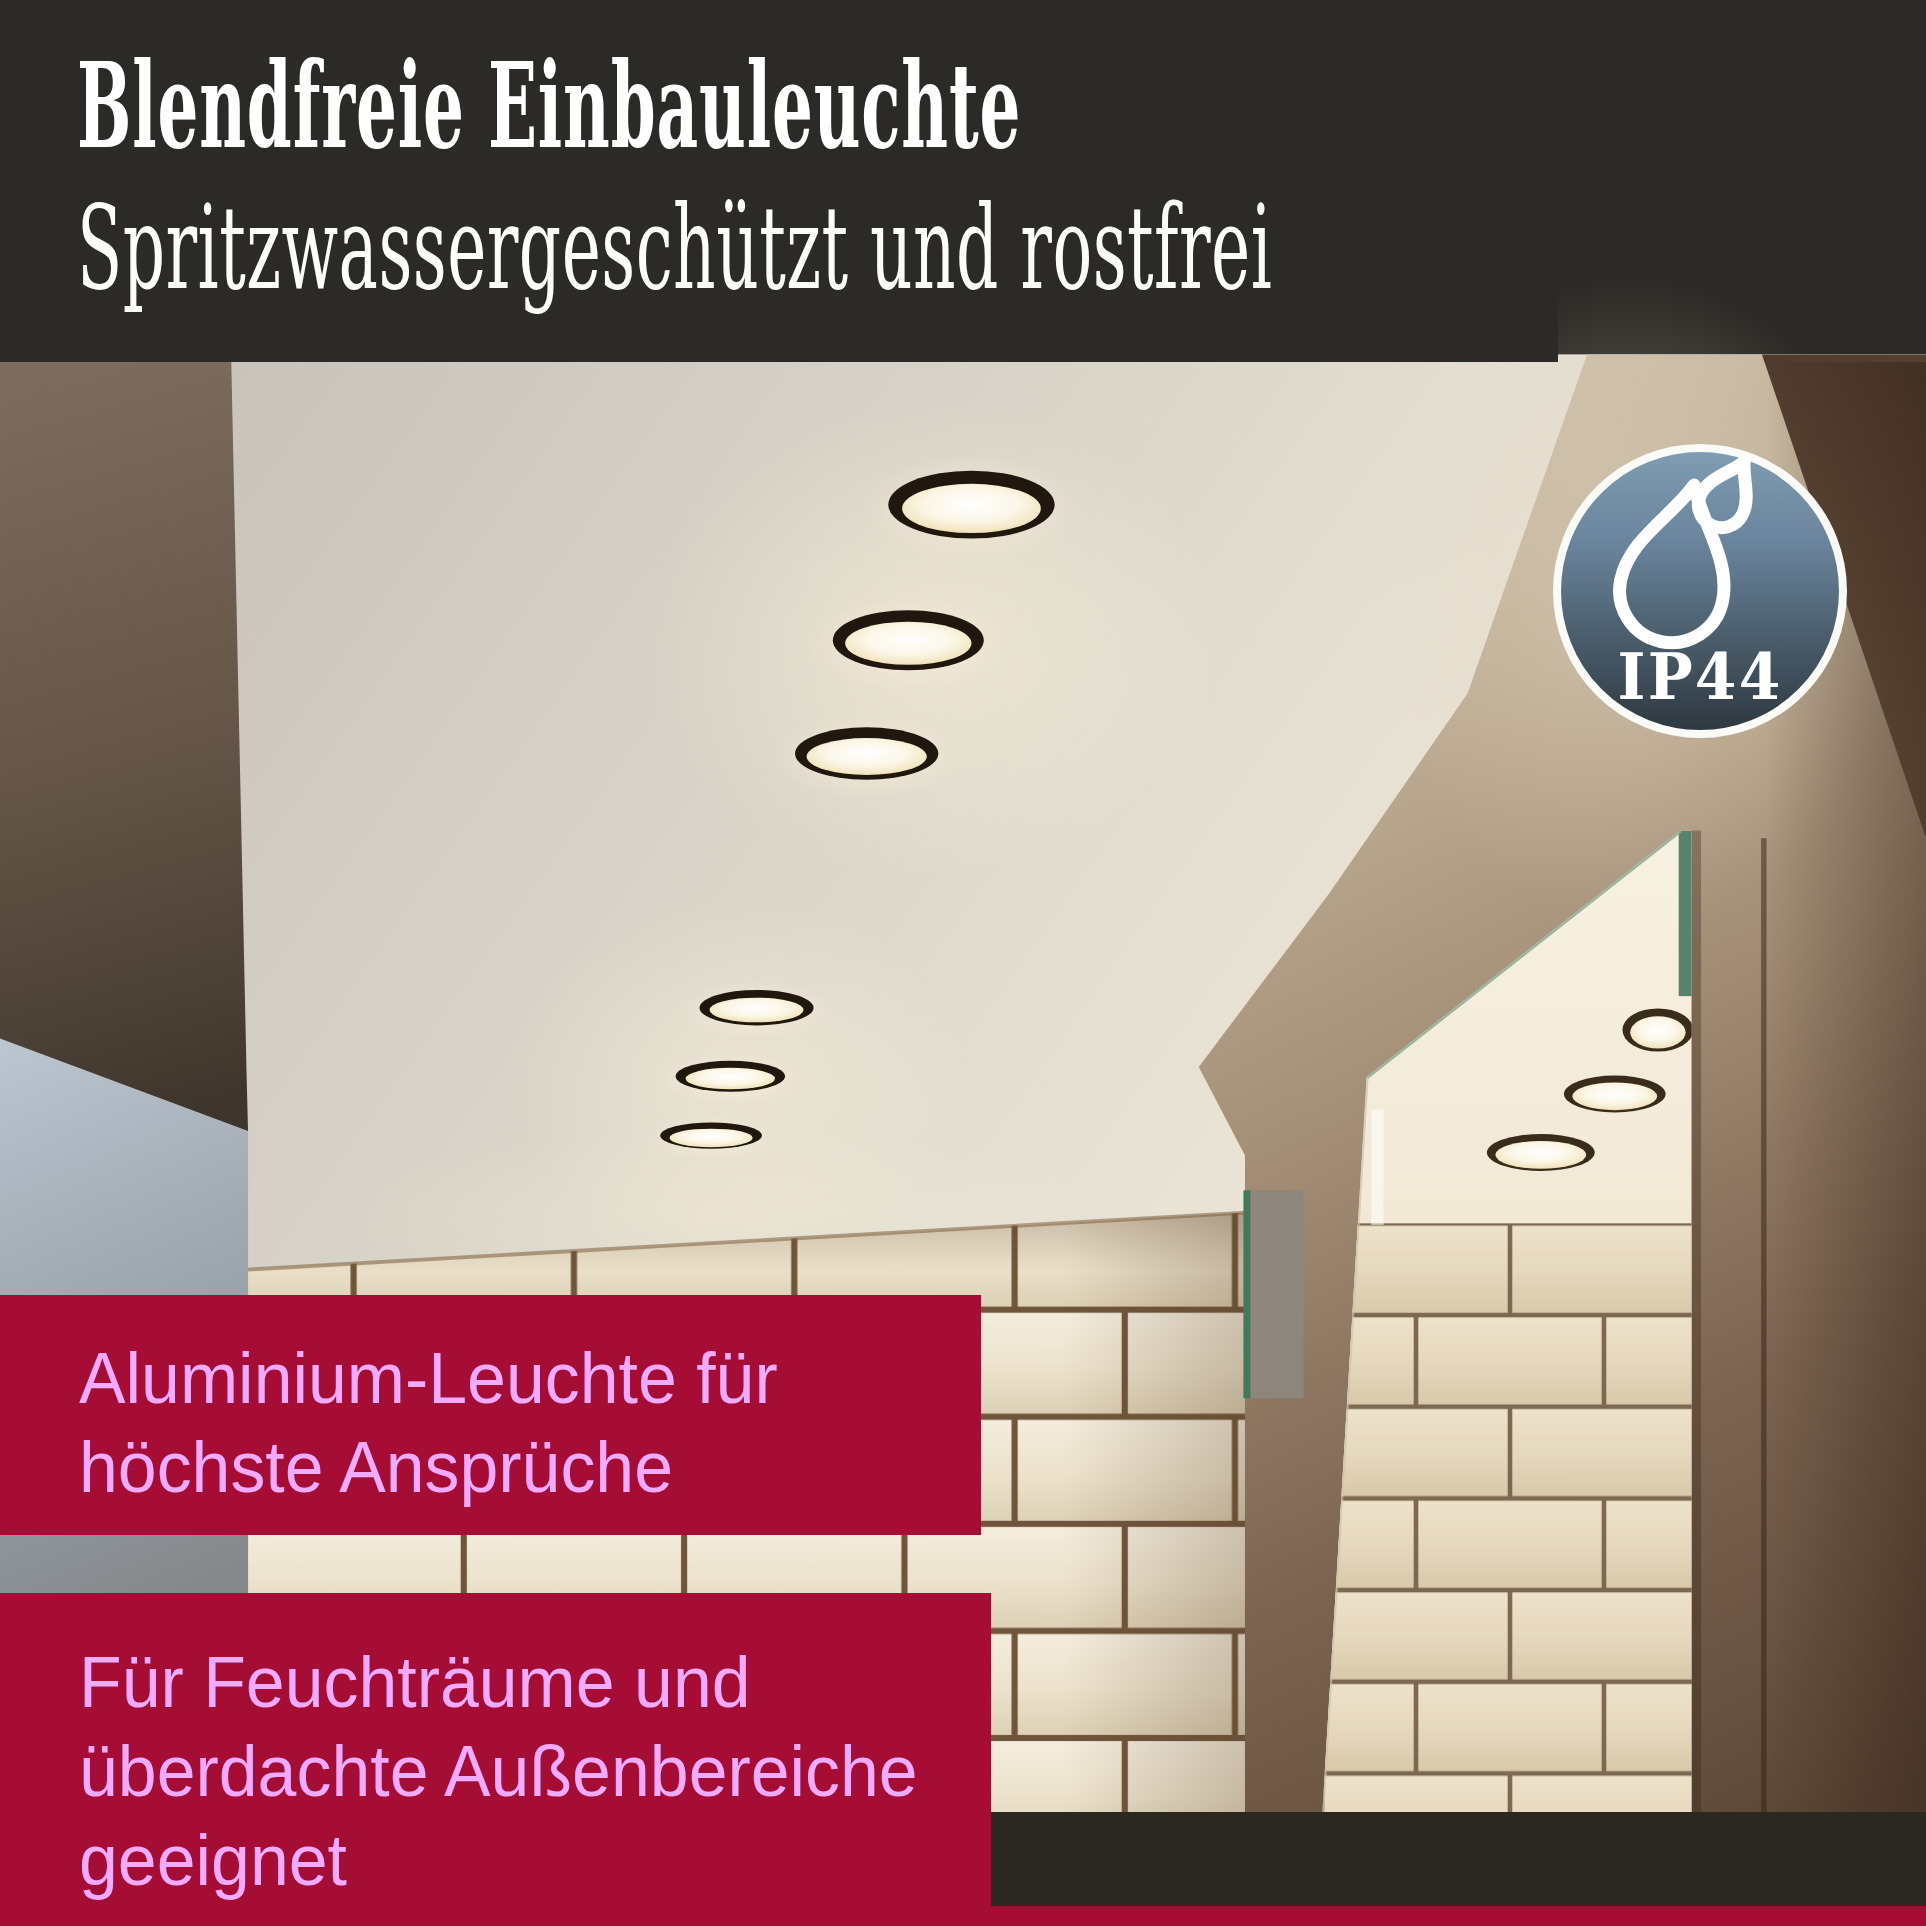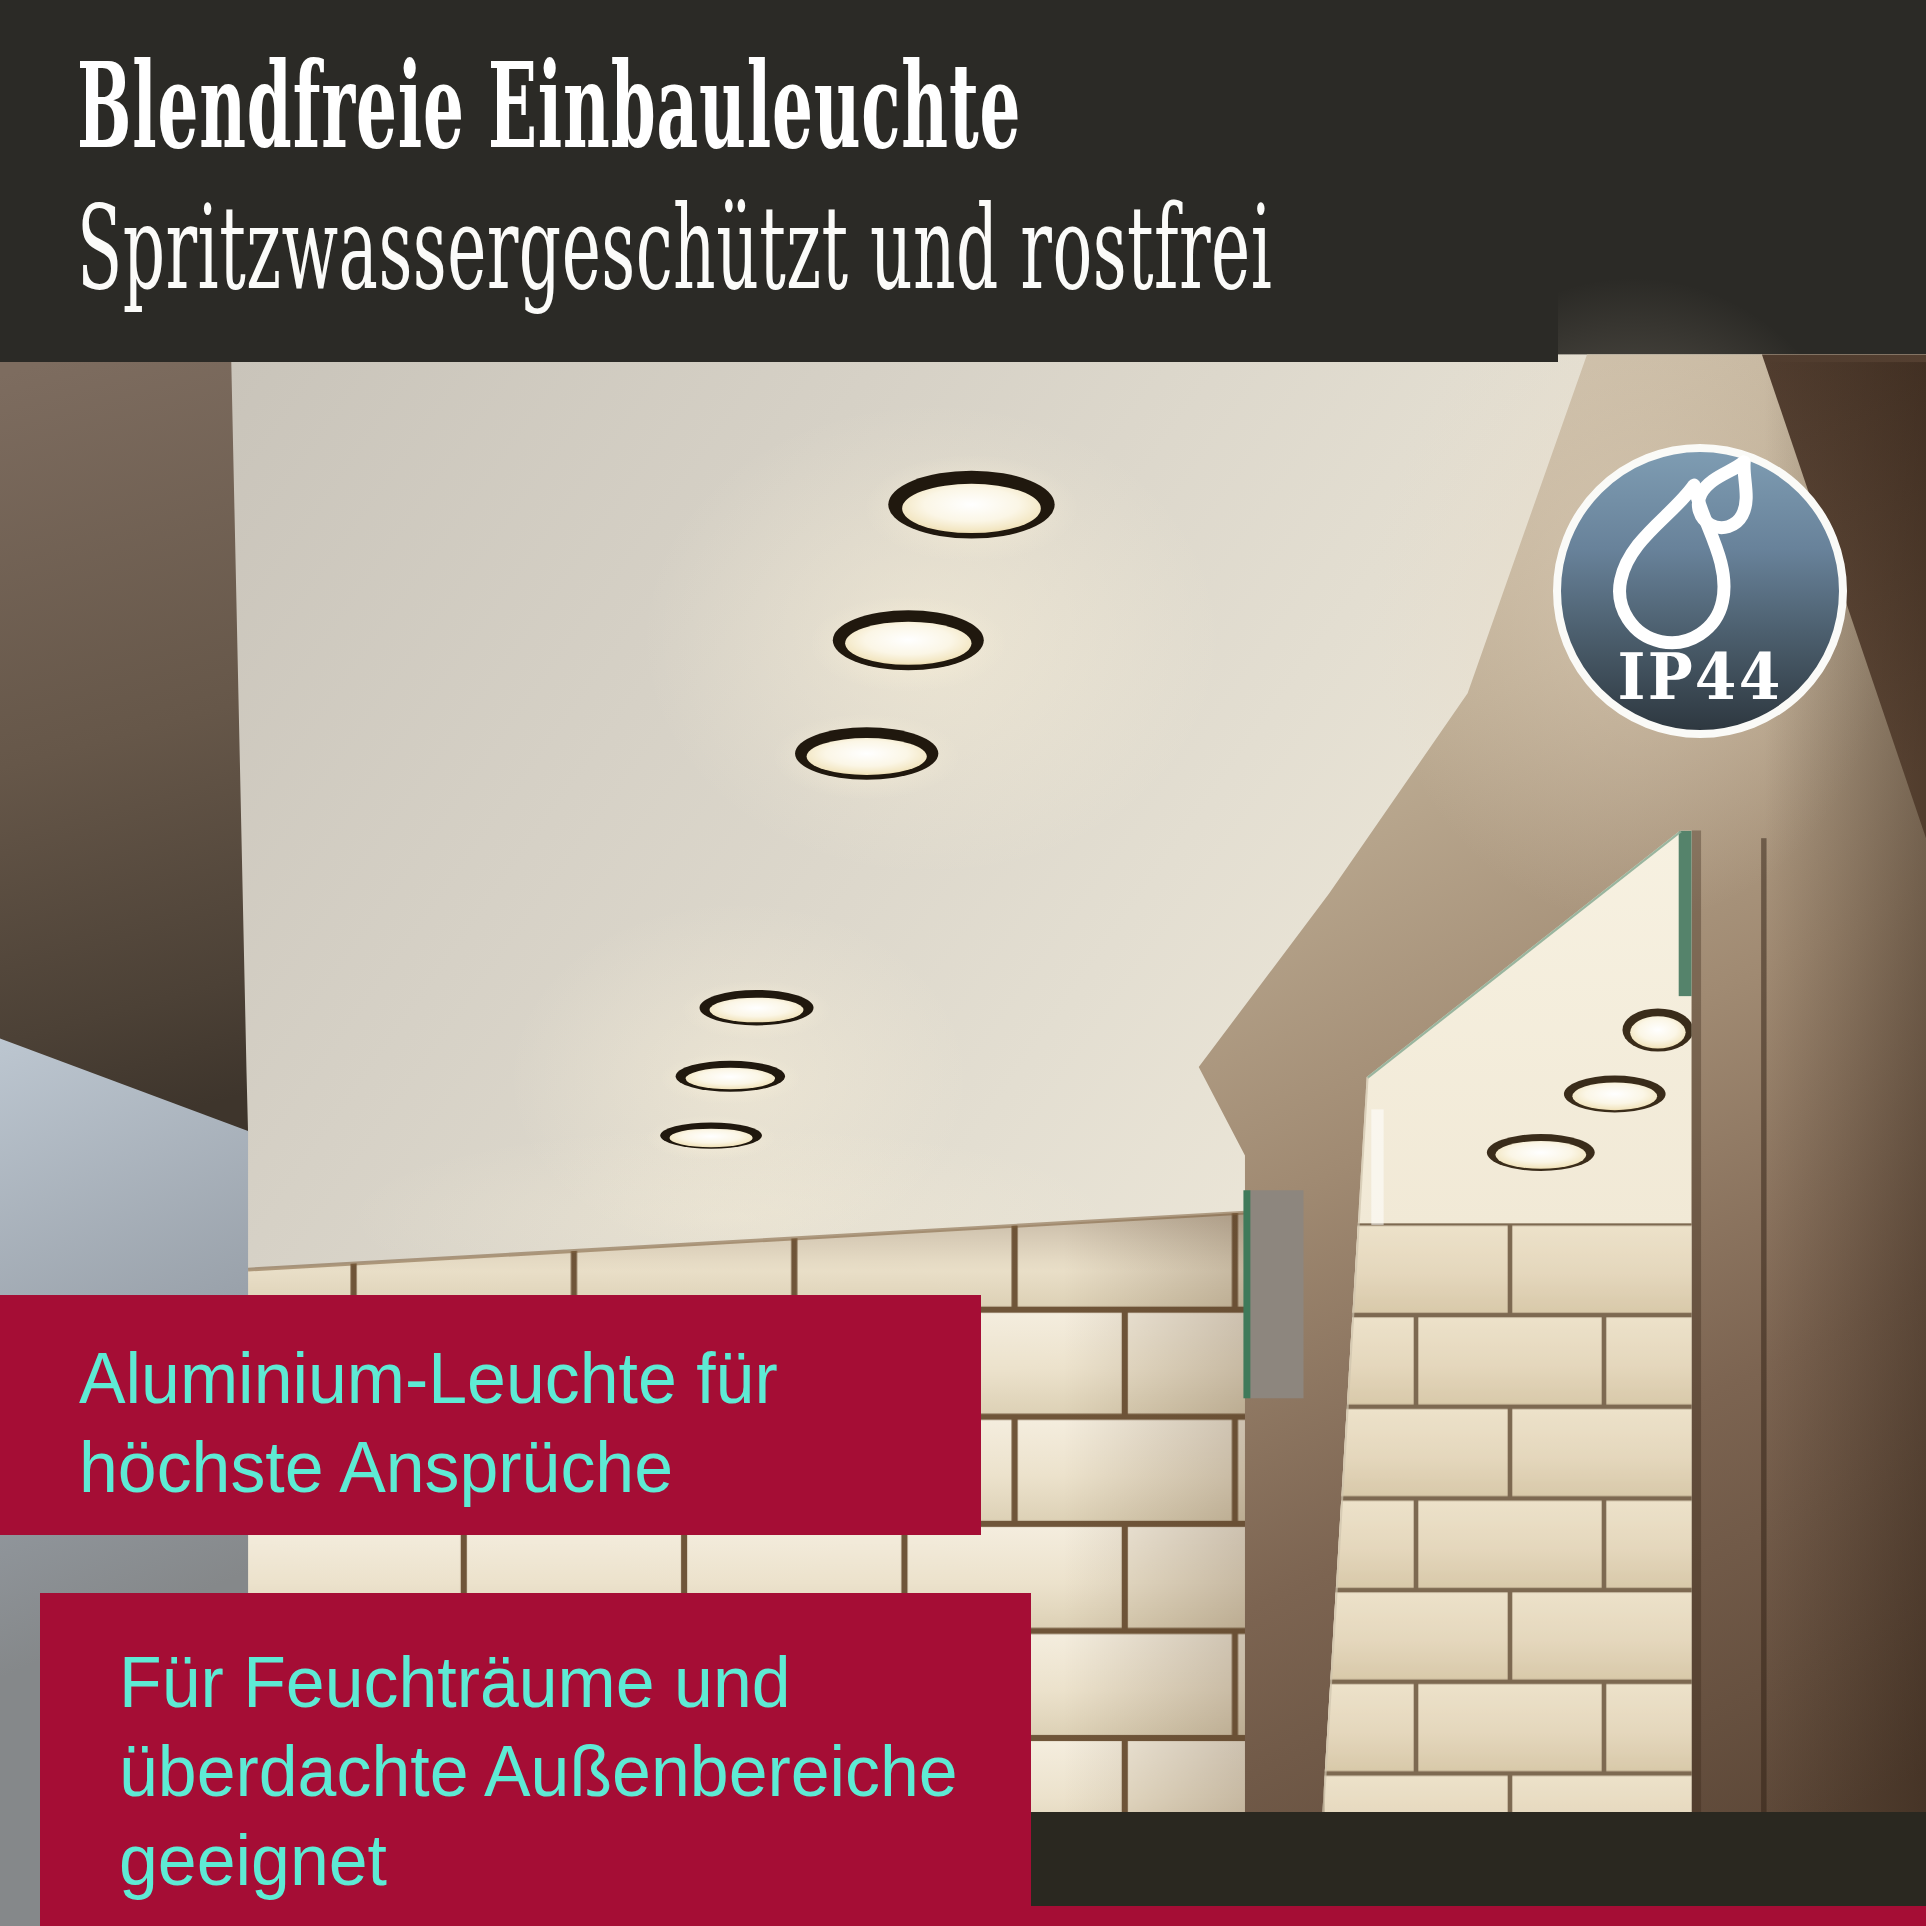--- a/index.html
+++ b/index.html
@@ -28,23 +28,23 @@
     border:8.5px solid #fafaf7;border-radius:50%;z-index:40;
     background:linear-gradient(180deg,#7e9cb2 0%,#68829a 35%,#4c5f6e 65%,#2e3840 100%);
   }
   .badge svg{position:absolute;left:0;top:0;}
   .badge-label{
     position:absolute;left:0;top:188px;width:100%;text-align:center;color:#ffffff;
     font-family:"DejaVu Serif",serif;font-weight:bold;font-size:63px;letter-spacing:2.3px;
     transform:scaleX(.95);transform-origin:50% 0;
   }
   
-  .callout{background:#a50d35;z-index:35;color:#5eead4;}
+  .callout{background:#a50d35;z-index:35;color:#f0abfc;}
   .callout-1{left:0;top:1295px;width:981px;height:240px;padding:39px 0 0 79px;box-sizing:border-box;}
-  .callout-2{left:0;top:1593px;width:991px;height:333px;padding:45px 0 0 79px;box-sizing:border-box;margin-left:40px;}
+  .callout-2{left:0;top:1593px;width:991px;height:333px;padding:45px 0 0 79px;box-sizing:border-box;}
   .c-line{
     font-size:72px;line-height:89px;white-space:nowrap;font-weight:400;
     transform:scaleX(.97);transform-origin:0 0;
   }
   
   .footer-band{left:979px;top:1812px;width:948px;height:94px;background:#2a2820;z-index:20;}
   .footer-stripe{left:979px;top:1906px;width:948px;height:20px;background:#a50d35;z-index:20;}
 </style>
 </head>
 <body>

